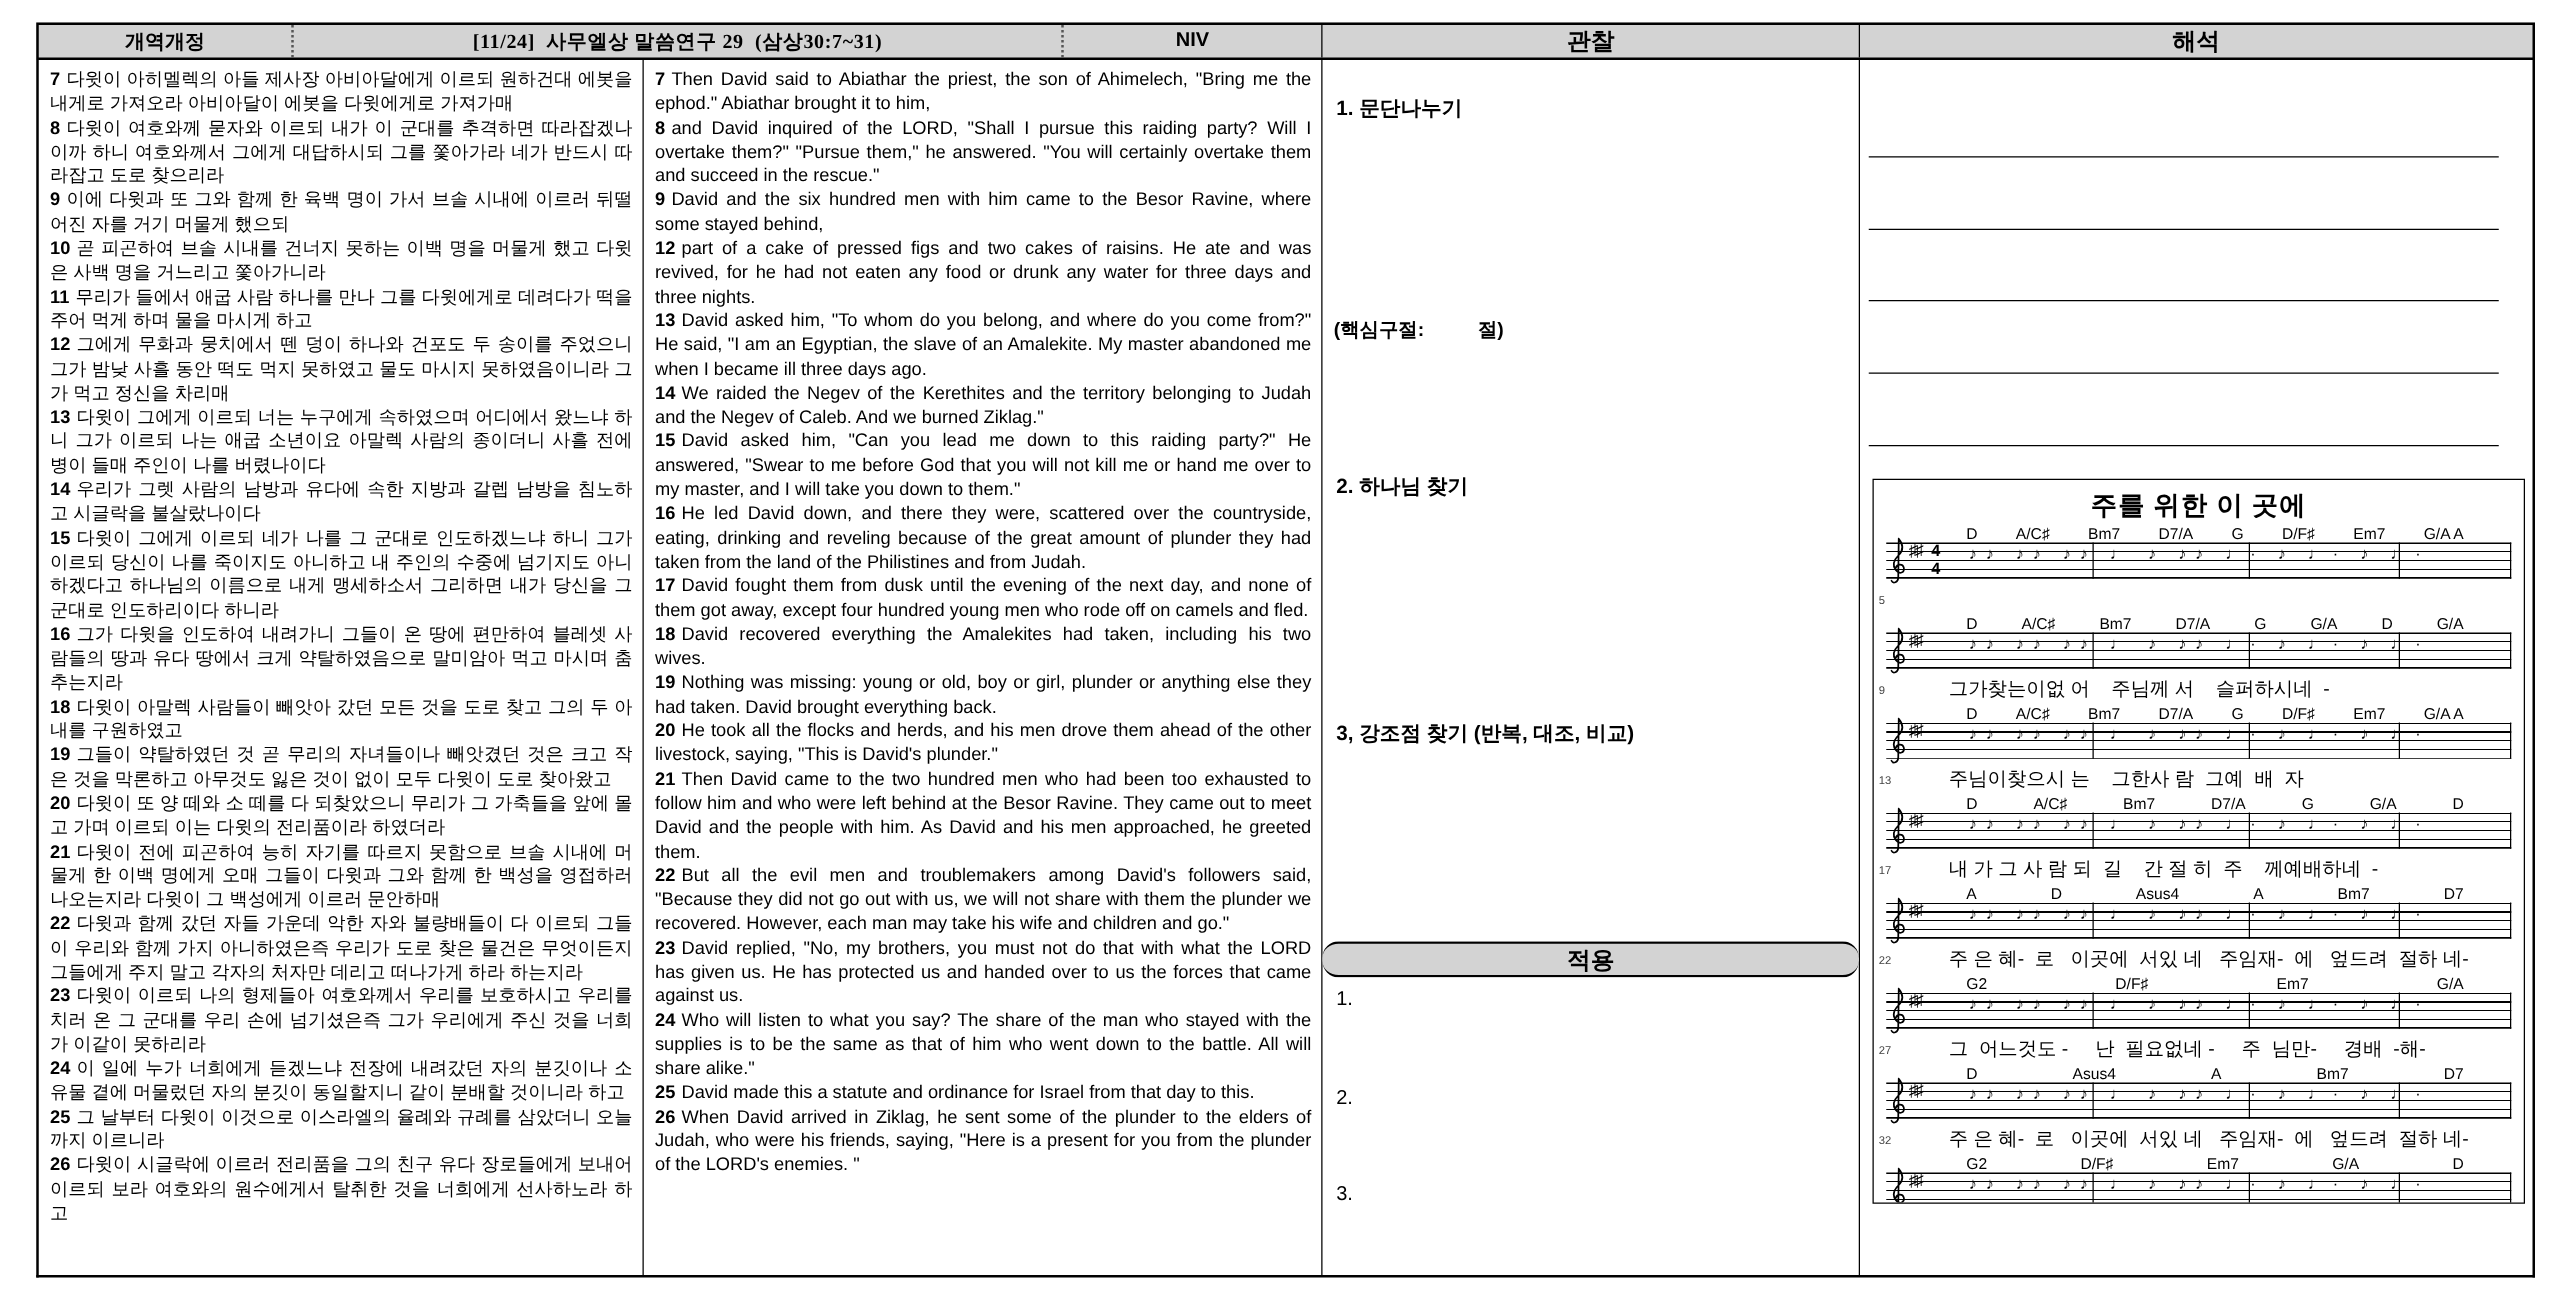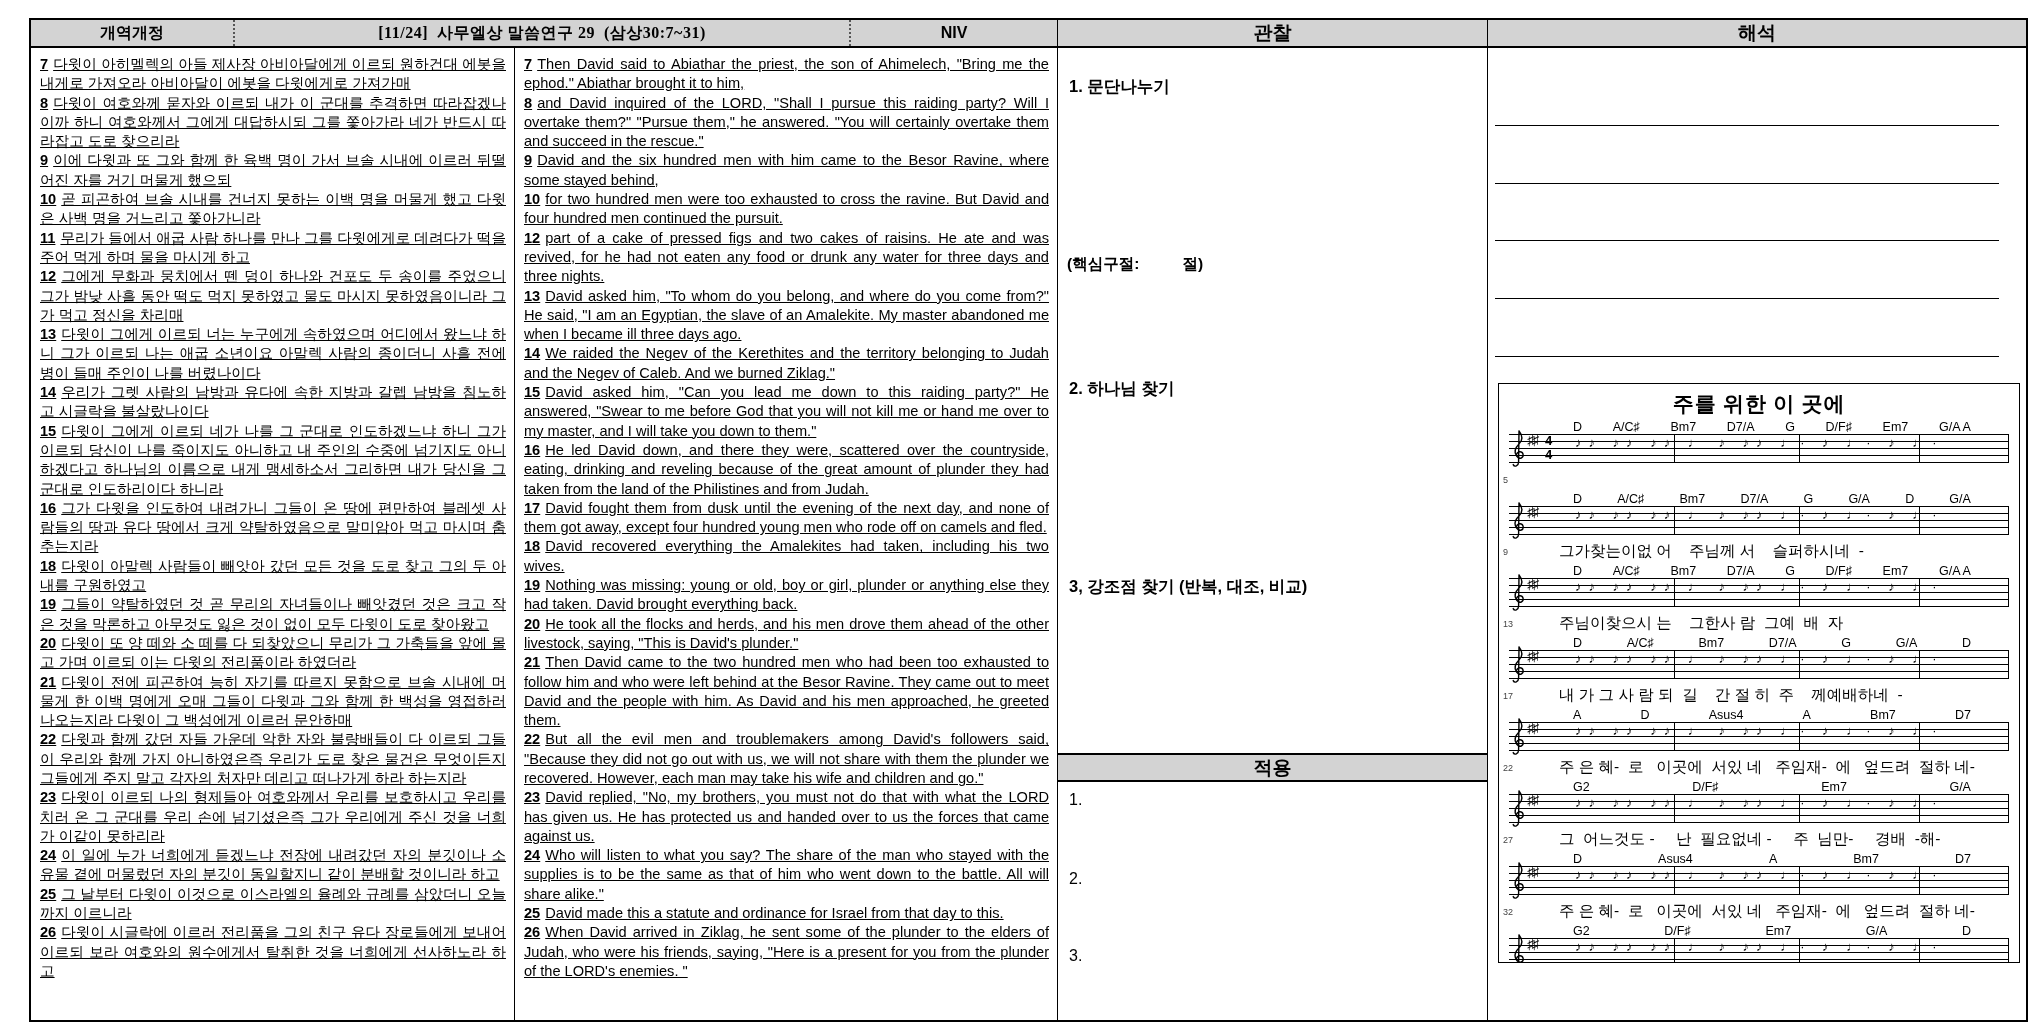--- a/index.html
+++ b/index.html
@@ -14,35 +14,35 @@
   .hcell{display:flex;align-items:center;justify-content:center;box-sizing:border-box;height:100%;}
   .hc1{width:204px;border-right:2px dotted #555;font-weight:bold;font-size:16px;}
   .hc2{width:616px;border-right:2px dotted #555;font-family:"Liberation Serif",serif;
        font-weight:bold;font-size:16px;letter-spacing:.5px;white-space:pre;}
   .hc3{width:207px;border-right:1.6px solid #000;font-weight:bold;font-size:16px;}
   .hc4{width:430px;border-right:1.6px solid #000;font-weight:bold;font-size:19px;}
   .hc5{flex:1;font-weight:bold;font-size:19px;}
   
   .bodyrow{position:absolute;left:0;top:30px;width:1999px;height:974px;display:flex;
            border:2px solid #000;border-top:none;box-sizing:border-box;}
-  .bcell{box-sizing:border-box;height:100%;position:relative;text-decoration:underline;}
+  .bcell{box-sizing:border-box;height:100%;position:relative;}
   .col-kor{width:484px;border-right:1.6px solid #000;}
   .col-niv{width:543px;border-right:1.6px solid #000;}
   .col-obs{width:430px;border-right:1.6px solid #000;}
   .col-int{flex:1;}
   .verses{padding:7px 8px 0 9px;font-size:14.6px;line-height:19.3px;
           text-align:justify;overflow:hidden;height:100%;box-sizing:border-box;}
   .verses p{margin:0;}
   .verses b{margin-right:5px;}
   
   .obs-label{position:absolute;left:11px;font-weight:600;font-size:16.5px;white-space:pre;}
   .obs-key{position:absolute;left:9px;font-weight:600;font-size:15.5px;white-space:pre;}
   .app-bar{position:absolute;left:0;right:0;top:705px;height:29px;background:#d3d3d3;
            border-top:2px solid #000;border-bottom:2px solid #000;box-sizing:border-box;
-           display:flex;align-items:center;justify-content:center;font-weight:bold;font-size:19px;}
+           display:flex;align-items:center;justify-content:center;font-weight:bold;font-size:19px;border-radius:13px;}
   .app-item{position:absolute;left:11px;font-size:16px;}
   
   .wline{position:absolute;left:7px;right:27px;height:0;border-bottom:1.8px solid #000;}
   .songbox{position:absolute;left:10px;top:335px;width:522px;height:580px;
            border:1.6px solid #000;box-sizing:border-box;overflow:hidden;}
   .songtitle{text-align:center;font-family:"Liberation Serif",serif;font-weight:bold;
              font-size:21px;margin-top:6px;letter-spacing:1px;}
   .system{position:relative;height:72px;margin:0 8px;}
   .sys-chords{display:flex;justify-content:space-between;padding:0 40px 0 66px;
               font-size:12.5px;height:16px;align-items:flex-end;}
@@ -124,21 +124,20 @@
 
     <div class="bcell col-niv">
       <div class="verses">
 
           <p><b>7</b><span>Then David said to Abiathar the priest, the son of Ahimelech, "Bring me the ephod." Abiathar brought it to him,</span></p>
 
           <p><b>8</b><span>and David inquired of the LORD, "Shall I pursue this raiding party? Will I overtake them?" "Pursue them," he answered. "You will certainly overtake them and succeed in the rescue."</span></p>
 
           <p><b>9</b><span>David and the six hundred men with him came to the Besor Ravine, where some stayed behind,</span></p>
 
-          <p><b>10</b><span>for two hundred men were too exhausted to cross the ravine. But David and four hundred men continued the pursuit.</span></p>
 
 
           <p><b>12</b><span>part of a cake of pressed figs and two cakes of raisins. He ate and was revived, for he had not eaten any food or drunk any water for three days and three nights.</span></p>
 
           <p><b>13</b><span>David asked him, "To whom do you belong, and where do you come from?" He said, "I am an Egyptian, the slave of an Amalekite. My master abandoned me when I became ill three days ago.</span></p>
 
           <p><b>14</b><span>We raided the Negev of the Kerethites and the territory belonging to Judah and the Negev of Caleb. And we burned Ziklag."</span></p>
 
           <p><b>15</b><span>David asked him, "Can you lead me down to this raiding party?" He answered, "Swear to me before God that you will not kill me or hand me over to my master, and I will take you down to them."</span></p>
 

